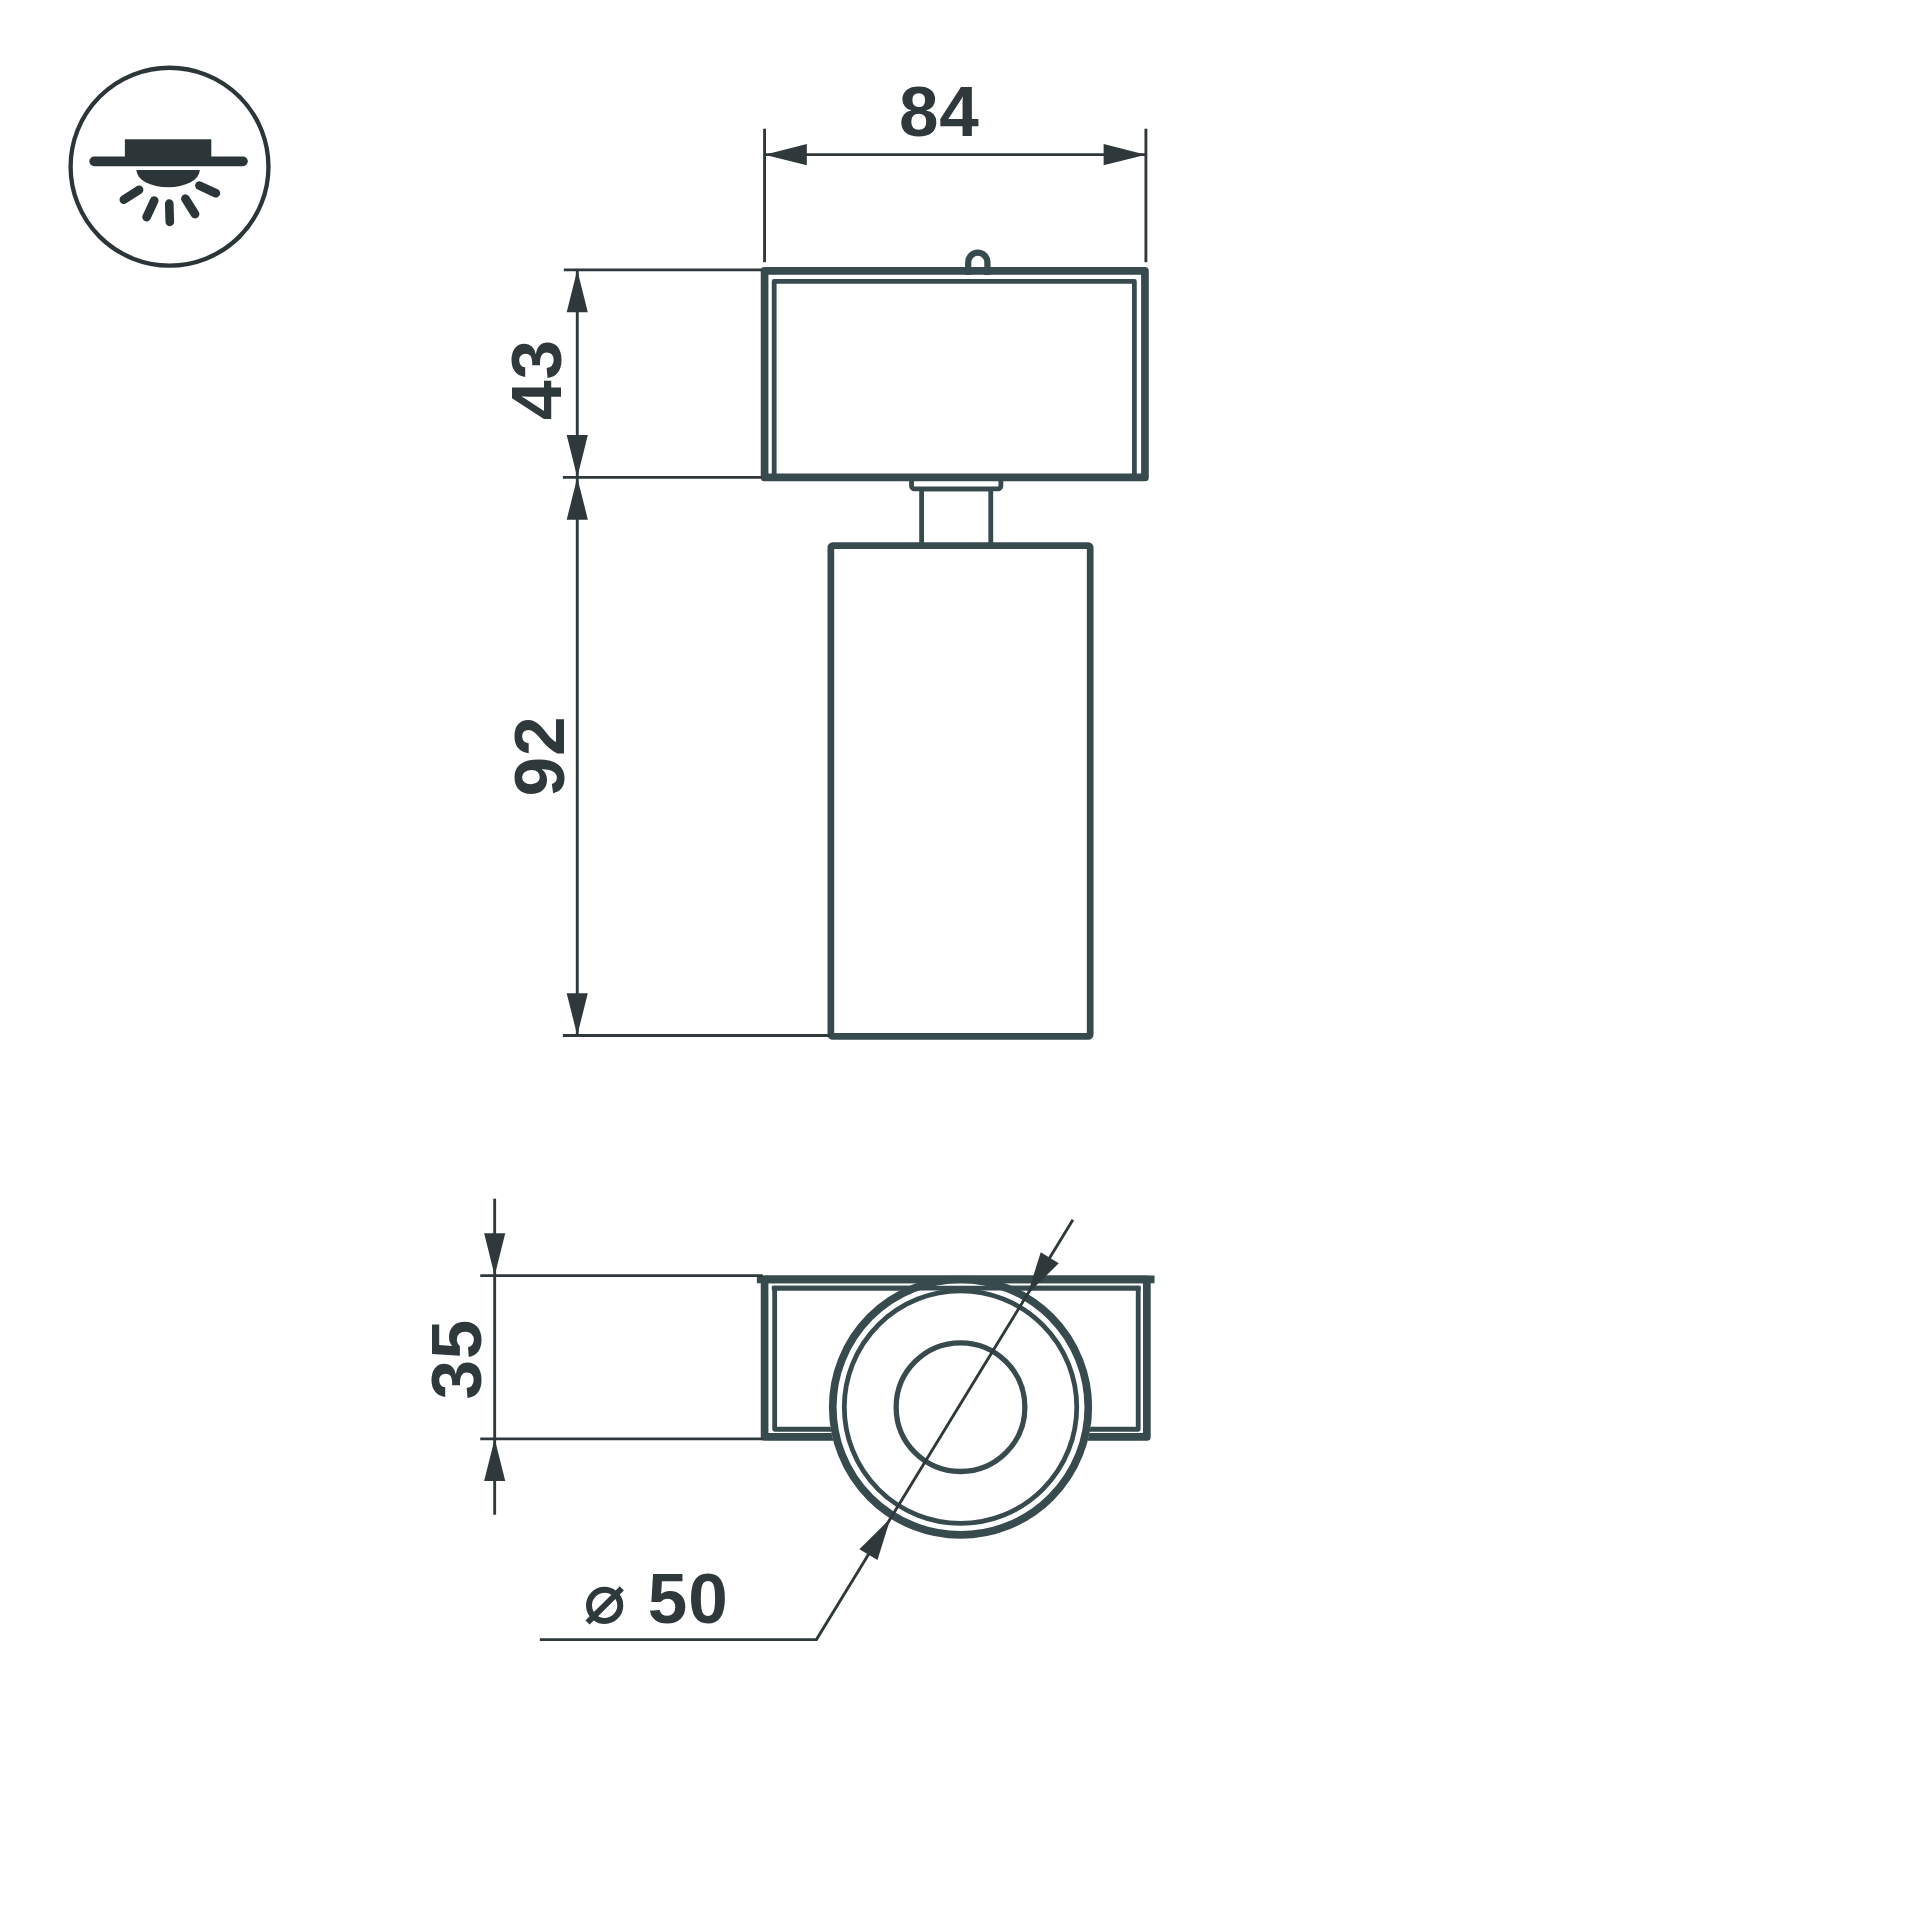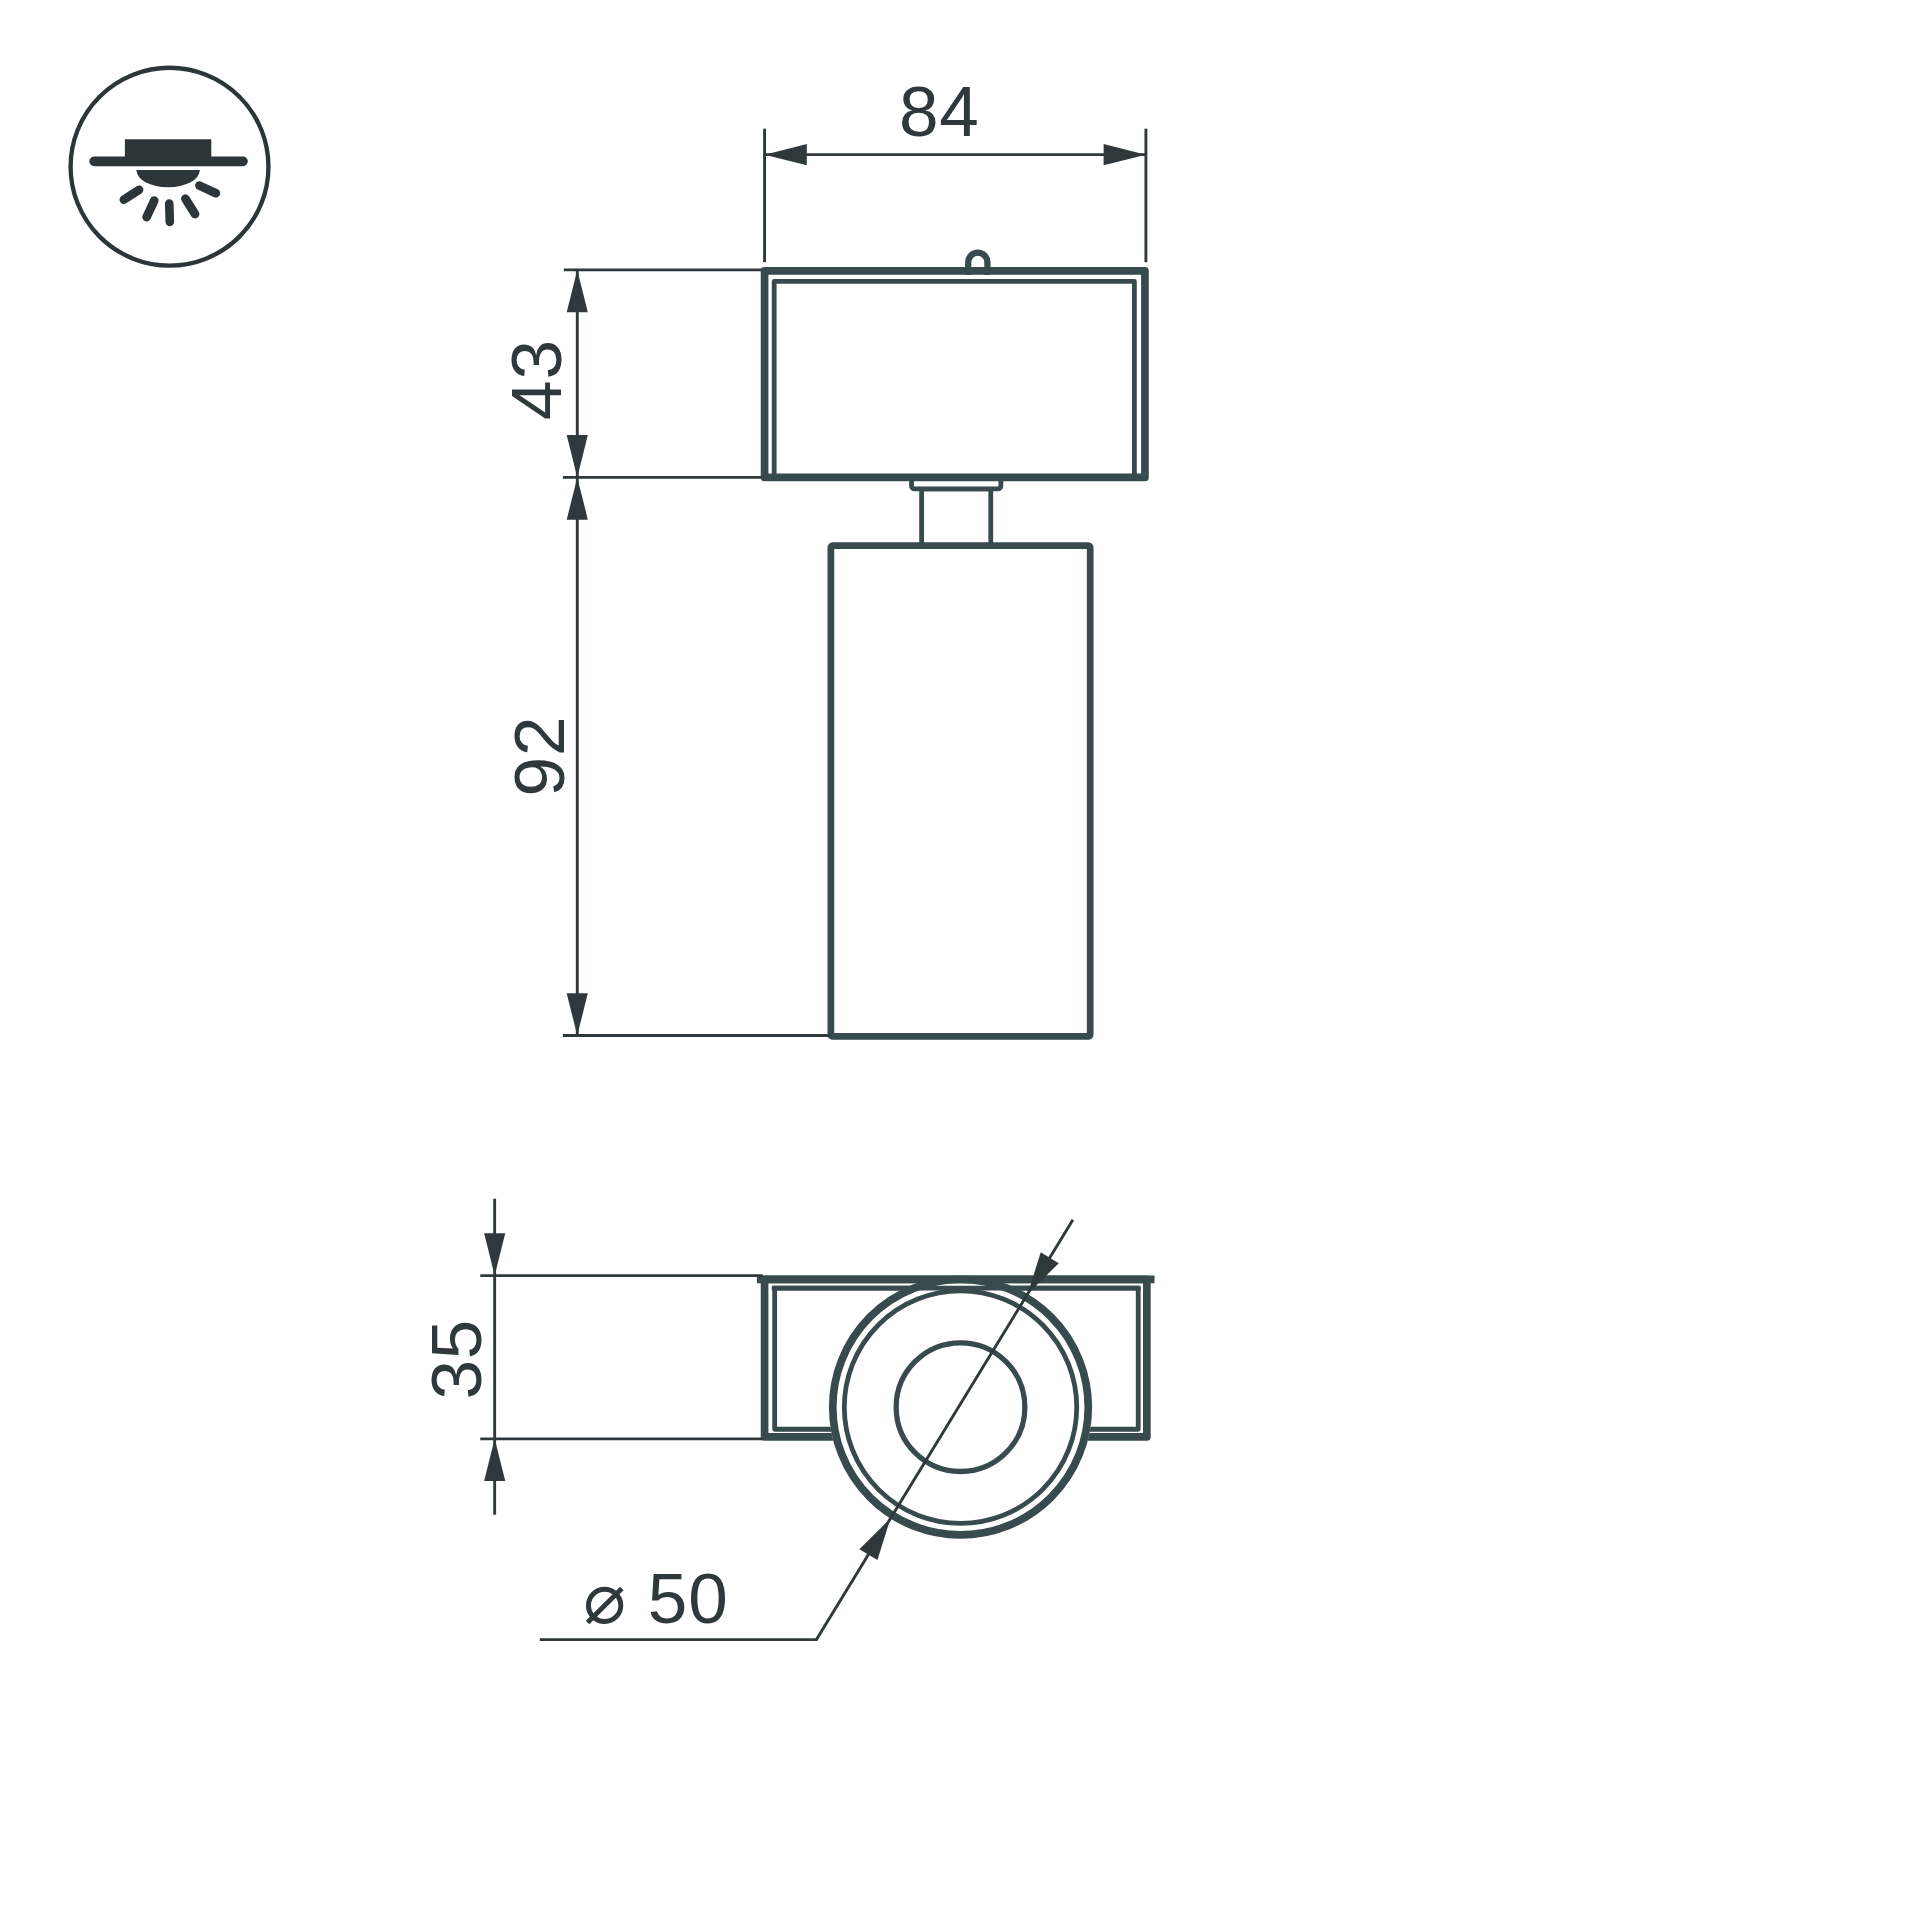--- a/index.html
+++ b/index.html
@@ -2,21 +2,21 @@
 <html style="--bg: #ffffff; --outline-color: #374a4e; --dim-color: #2f383a; --icon-color: #2c3638;"><head>
 <meta charset="utf-8">
 <style>
   :root{
     --bg:#ffffff;
     --outline-color:#374a4e;
     --dim-color:#2f383a;
     --icon-color:#2c3638;
   }
   html,body{margin:0;padding:0;background:var(--bg);}
-  .stage{width:1850px;height:1922px;background:var(--bg);position:relative;}
+  .stage{width:1850px;height:1922px;background:var(--bg);position:relative;font-weight:bold;}
   svg{display:block;}
   .product{stroke:var(--outline-color);fill:none;stroke-linejoin:round;stroke-linecap:square;}
   .sw8{stroke-width:8;}
   .sw7{stroke-width:7;}
   .sw65{stroke-width:6.5;}
   .sw55{stroke-width:5.5;}
   .sw5{stroke-width:5;}
   .fillwhite{fill:#ffffff;}
   .dim{stroke:var(--dim-color);stroke-width:3;fill:none;stroke-linecap:butt;}
   .dimfill{fill:var(--dim-color);stroke:none;}

